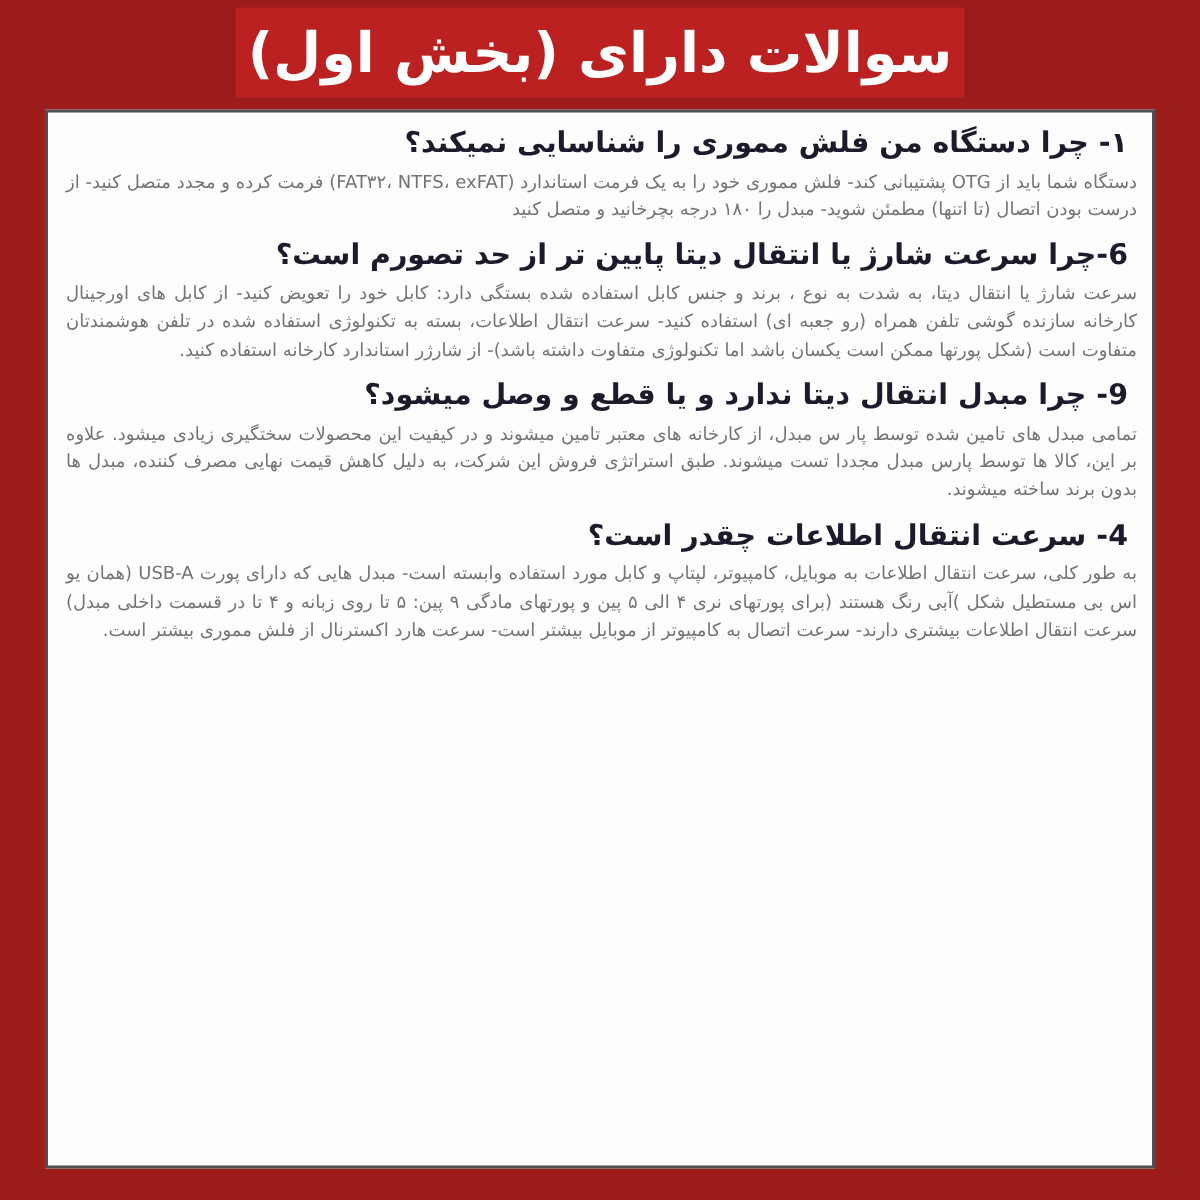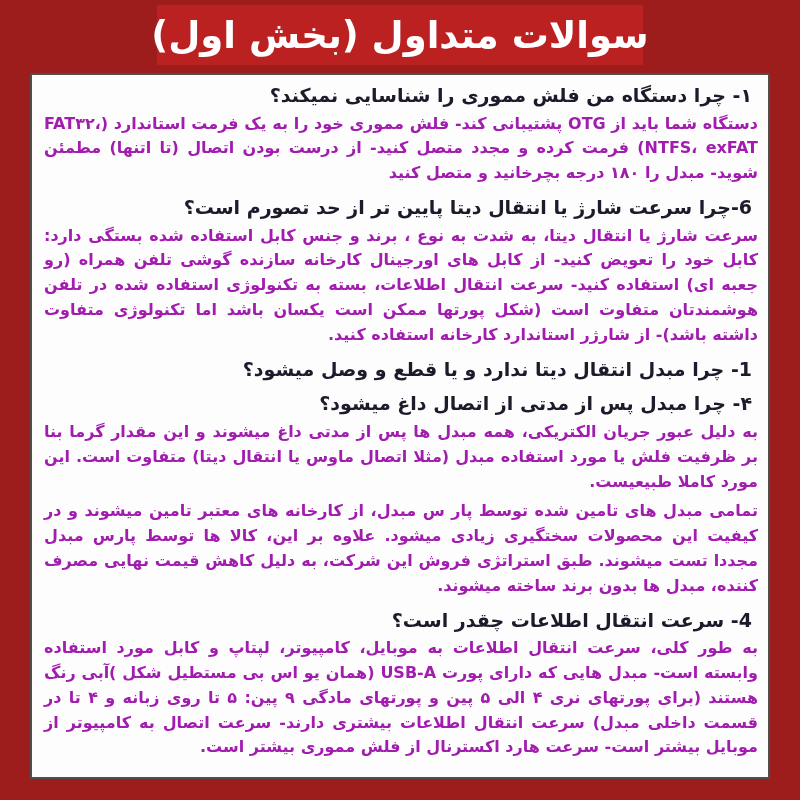--- a/index.html
+++ b/index.html
@@ -48,54 +48,52 @@
   .q {
     color: #1d1b2b;
     font-size: 19px;
     font-weight: bold;
     text-align: right;
     line-height: 1.35;
     margin: 9px 6px 3px 0;
   }
   .qa:first-child .q { margin-top: 2px; }
   .a {
-    color: #a21caf;
-    font-size: 16px;
-    font-weight: bold;
+    color: #737373;
+    font-size: 12px;
+    font-weight: normal;
     text-align: justify;
     line-height: 1.55;
     margin: 0 0 5px 0;
   }
 </style>
 </head>
 <body>
 
 <header class="banner">
-  <h1>سوالات متداول (بخش اول)</h1>
+  <h1>سوالات دارای (بخش اول)</h1>
 </header>
 
 <main class="panel">
 
   <section class="qa">
     <h2 class="q">۱- چرا دستگاه من فلش مموری را شناسایی نمیکند؟</h2>
     <p class="a">دستگاه شما باید از OTG پشتیبانی کند- فلش مموری خود را به یک فرمت استاندارد (FAT۳۲، NTFS، exFAT) فرمت کرده و مجدد متصل کنید- از درست بودن اتصال (تا اتنها) مطمئن شوید- مبدل را ۱۸۰ درجه بچرخانید و متصل کنید</p>
   </section>
 
   <section class="qa">
     <h2 class="q">6-چرا سرعت شارژ یا انتقال دیتا پایین تر از حد تصورم است؟</h2>
     <p class="a">سرعت شارژ یا انتقال دیتا، به شدت به نوع ، برند و جنس کابل استفاده شده بستگی دارد: کابل خود را تعویض کنید- از کابل های اورجینال کارخانه سازنده گوشی تلفن همراه (رو جعبه ای) استفاده کنید- سرعت انتقال اطلاعات، بسته به تکنولوژی استفاده شده در تلفن هوشمندتان متفاوت است (شکل پورتها ممکن است یکسان باشد اما تکنولوژی متفاوت داشته باشد)- از شارژر استاندارد کارخانه استفاده کنید.</p>
   </section>
 
   <section class="qa">
-    <h2 class="q">1- چرا مبدل انتقال دیتا ندارد و یا قطع و وصل میشود؟</h2>
+    <h2 class="q">9- چرا مبدل انتقال دیتا ندارد و یا قطع و وصل میشود؟</h2>
   </section>
 
   <section class="qa">
-    <h2 class="q">۴- چرا مبدل پس از مدتی از اتصال داغ میشود؟</h2>
-    <p class="a">به دلیل عبور جریان الکتریکی، همه مبدل ها پس از مدتی داغ میشوند و این مقدار گرما بنا بر ظرفیت فلش یا مورد استفاده مبدل (مثلا اتصال ماوس یا انتقال دیتا) متفاوت است. این مورد کاملا طبیعیست.</p>
   </section>
 
   <section class="qa">
     <p class="a">تمامی مبدل های تامین شده توسط پار س مبدل، از کارخانه های معتبر تامین میشوند و در کیفیت این محصولات سختگیری زیادی میشود. علاوه بر این، کالا ها توسط پارس مبدل مجددا تست میشوند. طبق استراتژی فروش این شرکت، به دلیل کاهش قیمت نهایی مصرف کننده، مبدل ها بدون برند ساخته میشوند.</p>
   </section>
 
   <section class="qa">
     <h2 class="q">4- سرعت انتقال اطلاعات چقدر است؟</h2>
     <p class="a">به طور کلی، سرعت انتقال اطلاعات به موبایل، کامپیوتر، لپتاپ و کابل مورد استفاده وابسته است- مبدل هایی که دارای پورت USB-A (همان یو اس بی مستطیل شکل )آبی رنگ هستند (برای پورتهای نری ۴ الی ۵ پین و پورتهای مادگی ۹ پین: ۵ تا روی زبانه و ۴ تا در قسمت داخلی مبدل) سرعت انتقال اطلاعات بیشتری دارند- سرعت اتصال به کامپیوتر از موبایل بیشتر است- سرعت هارد اکسترنال از فلش مموری بیشتر است.</p>
   </section>

